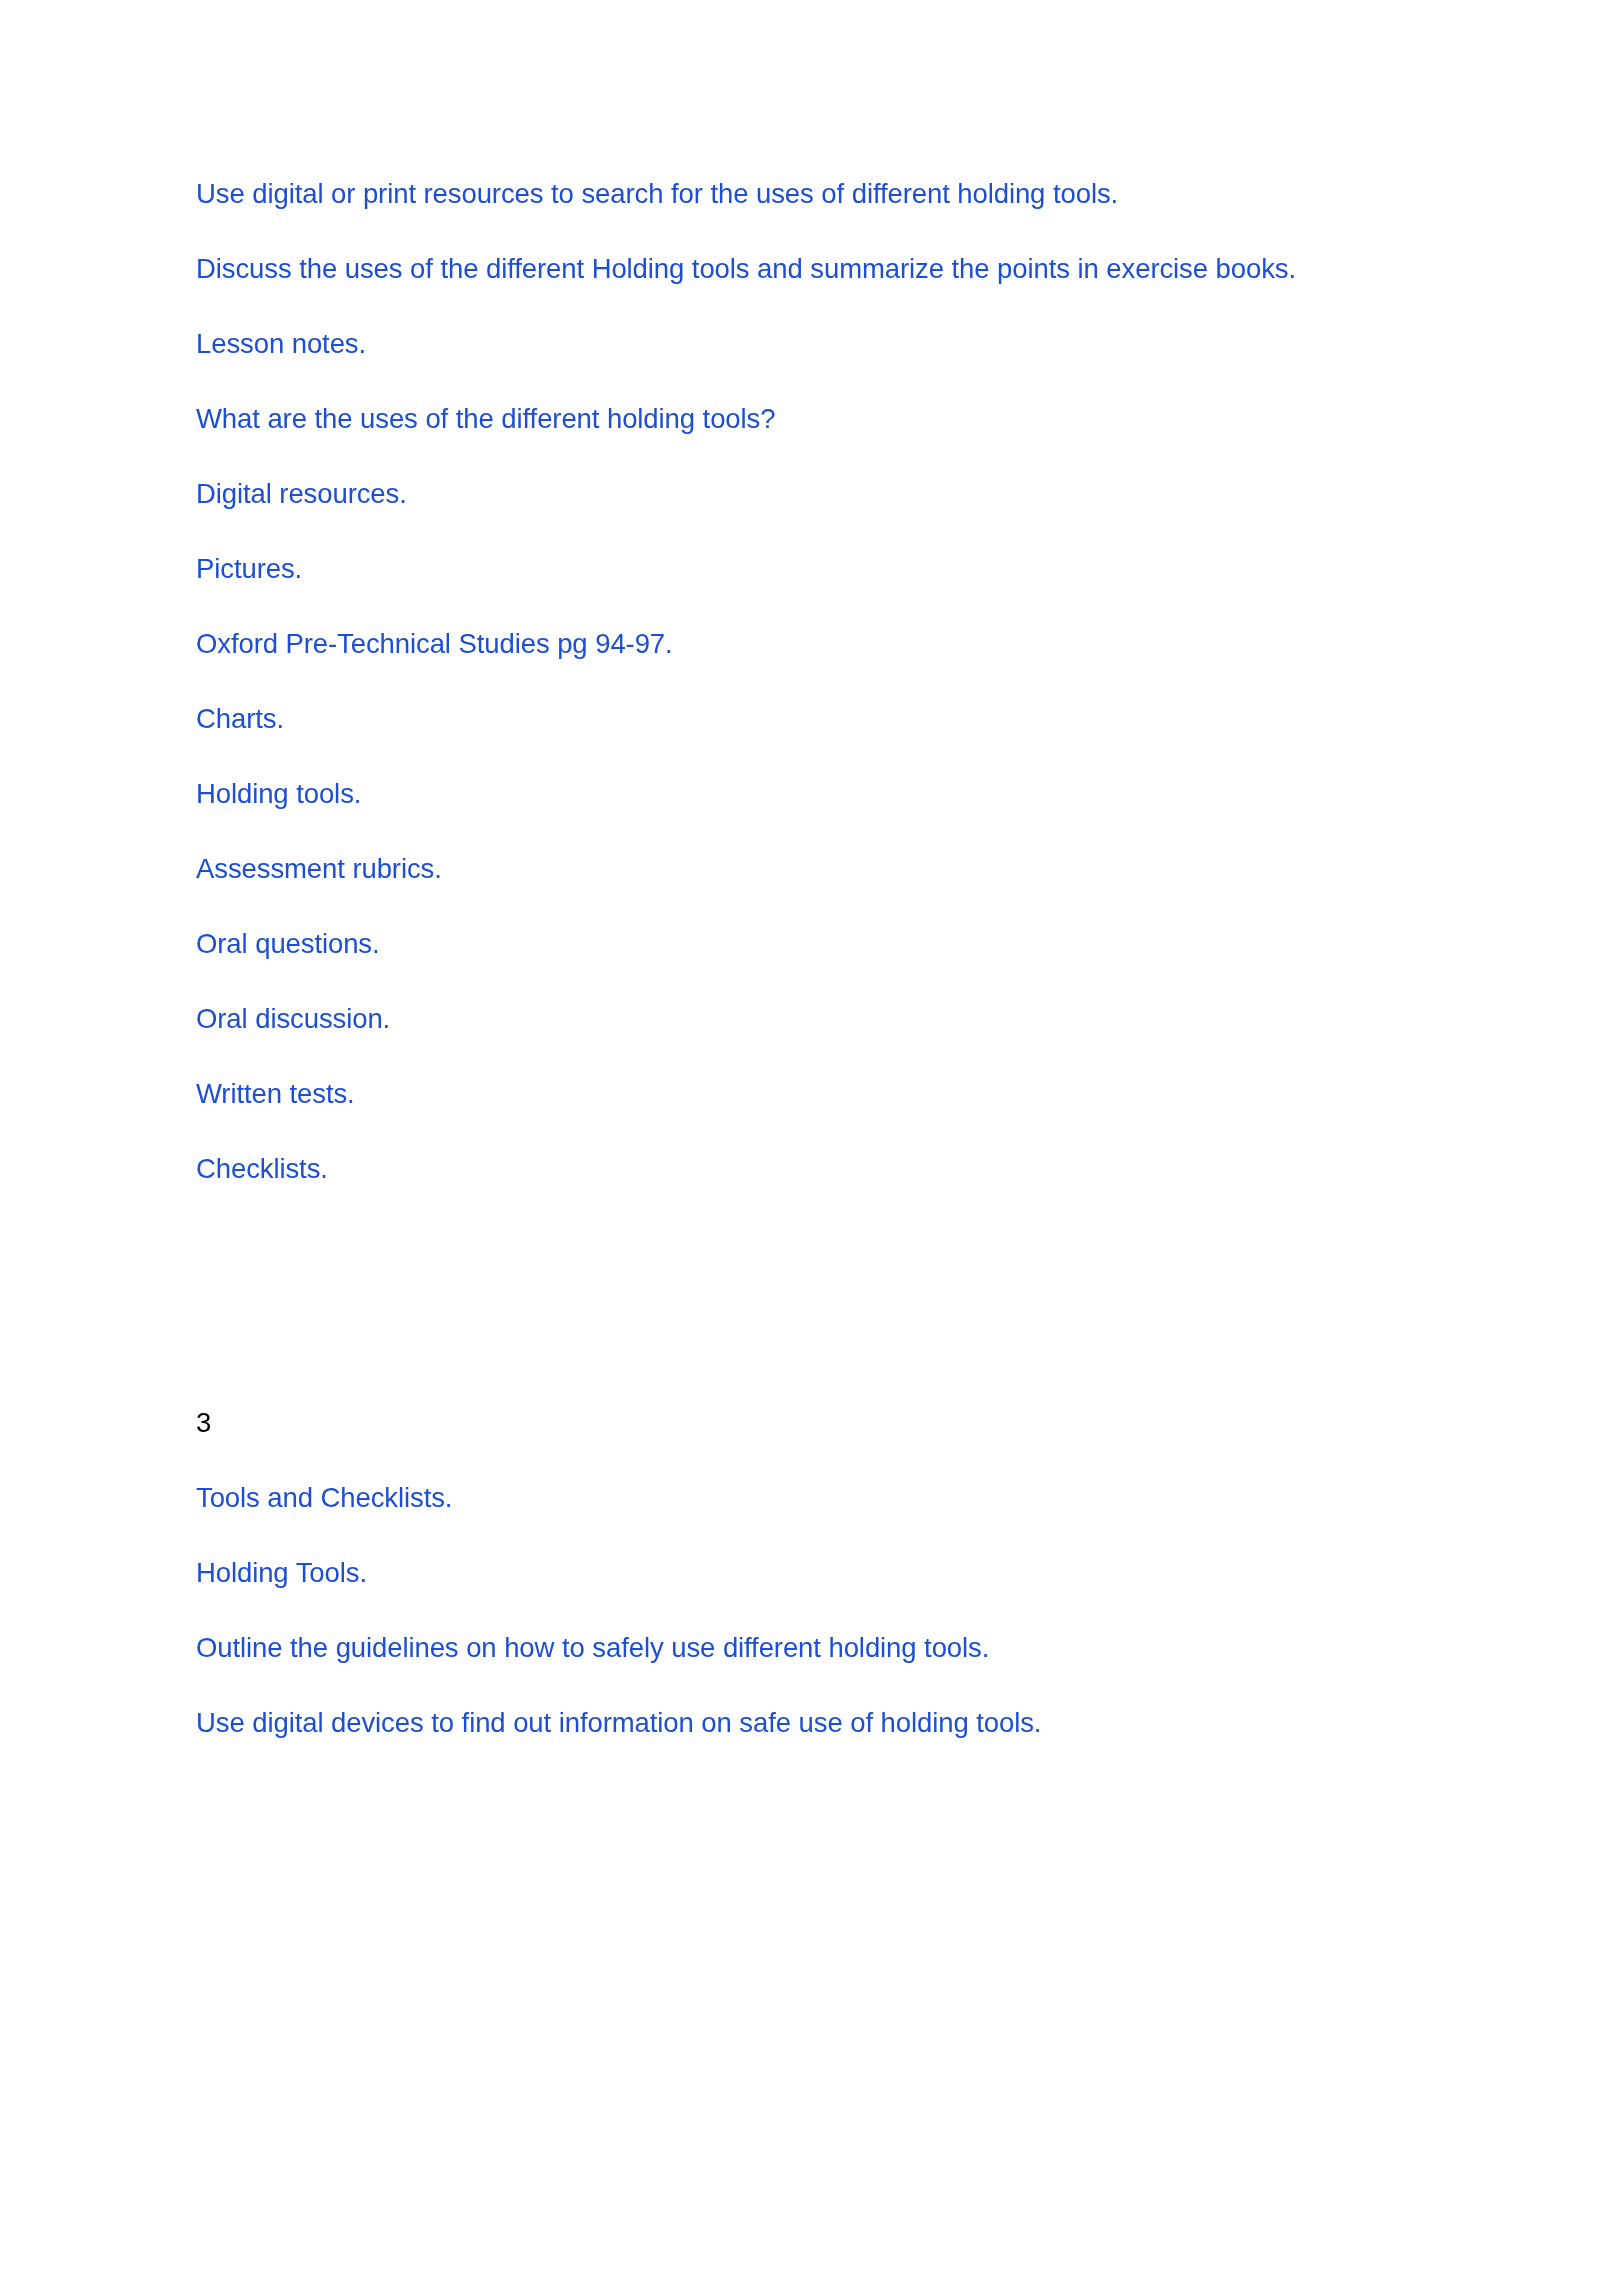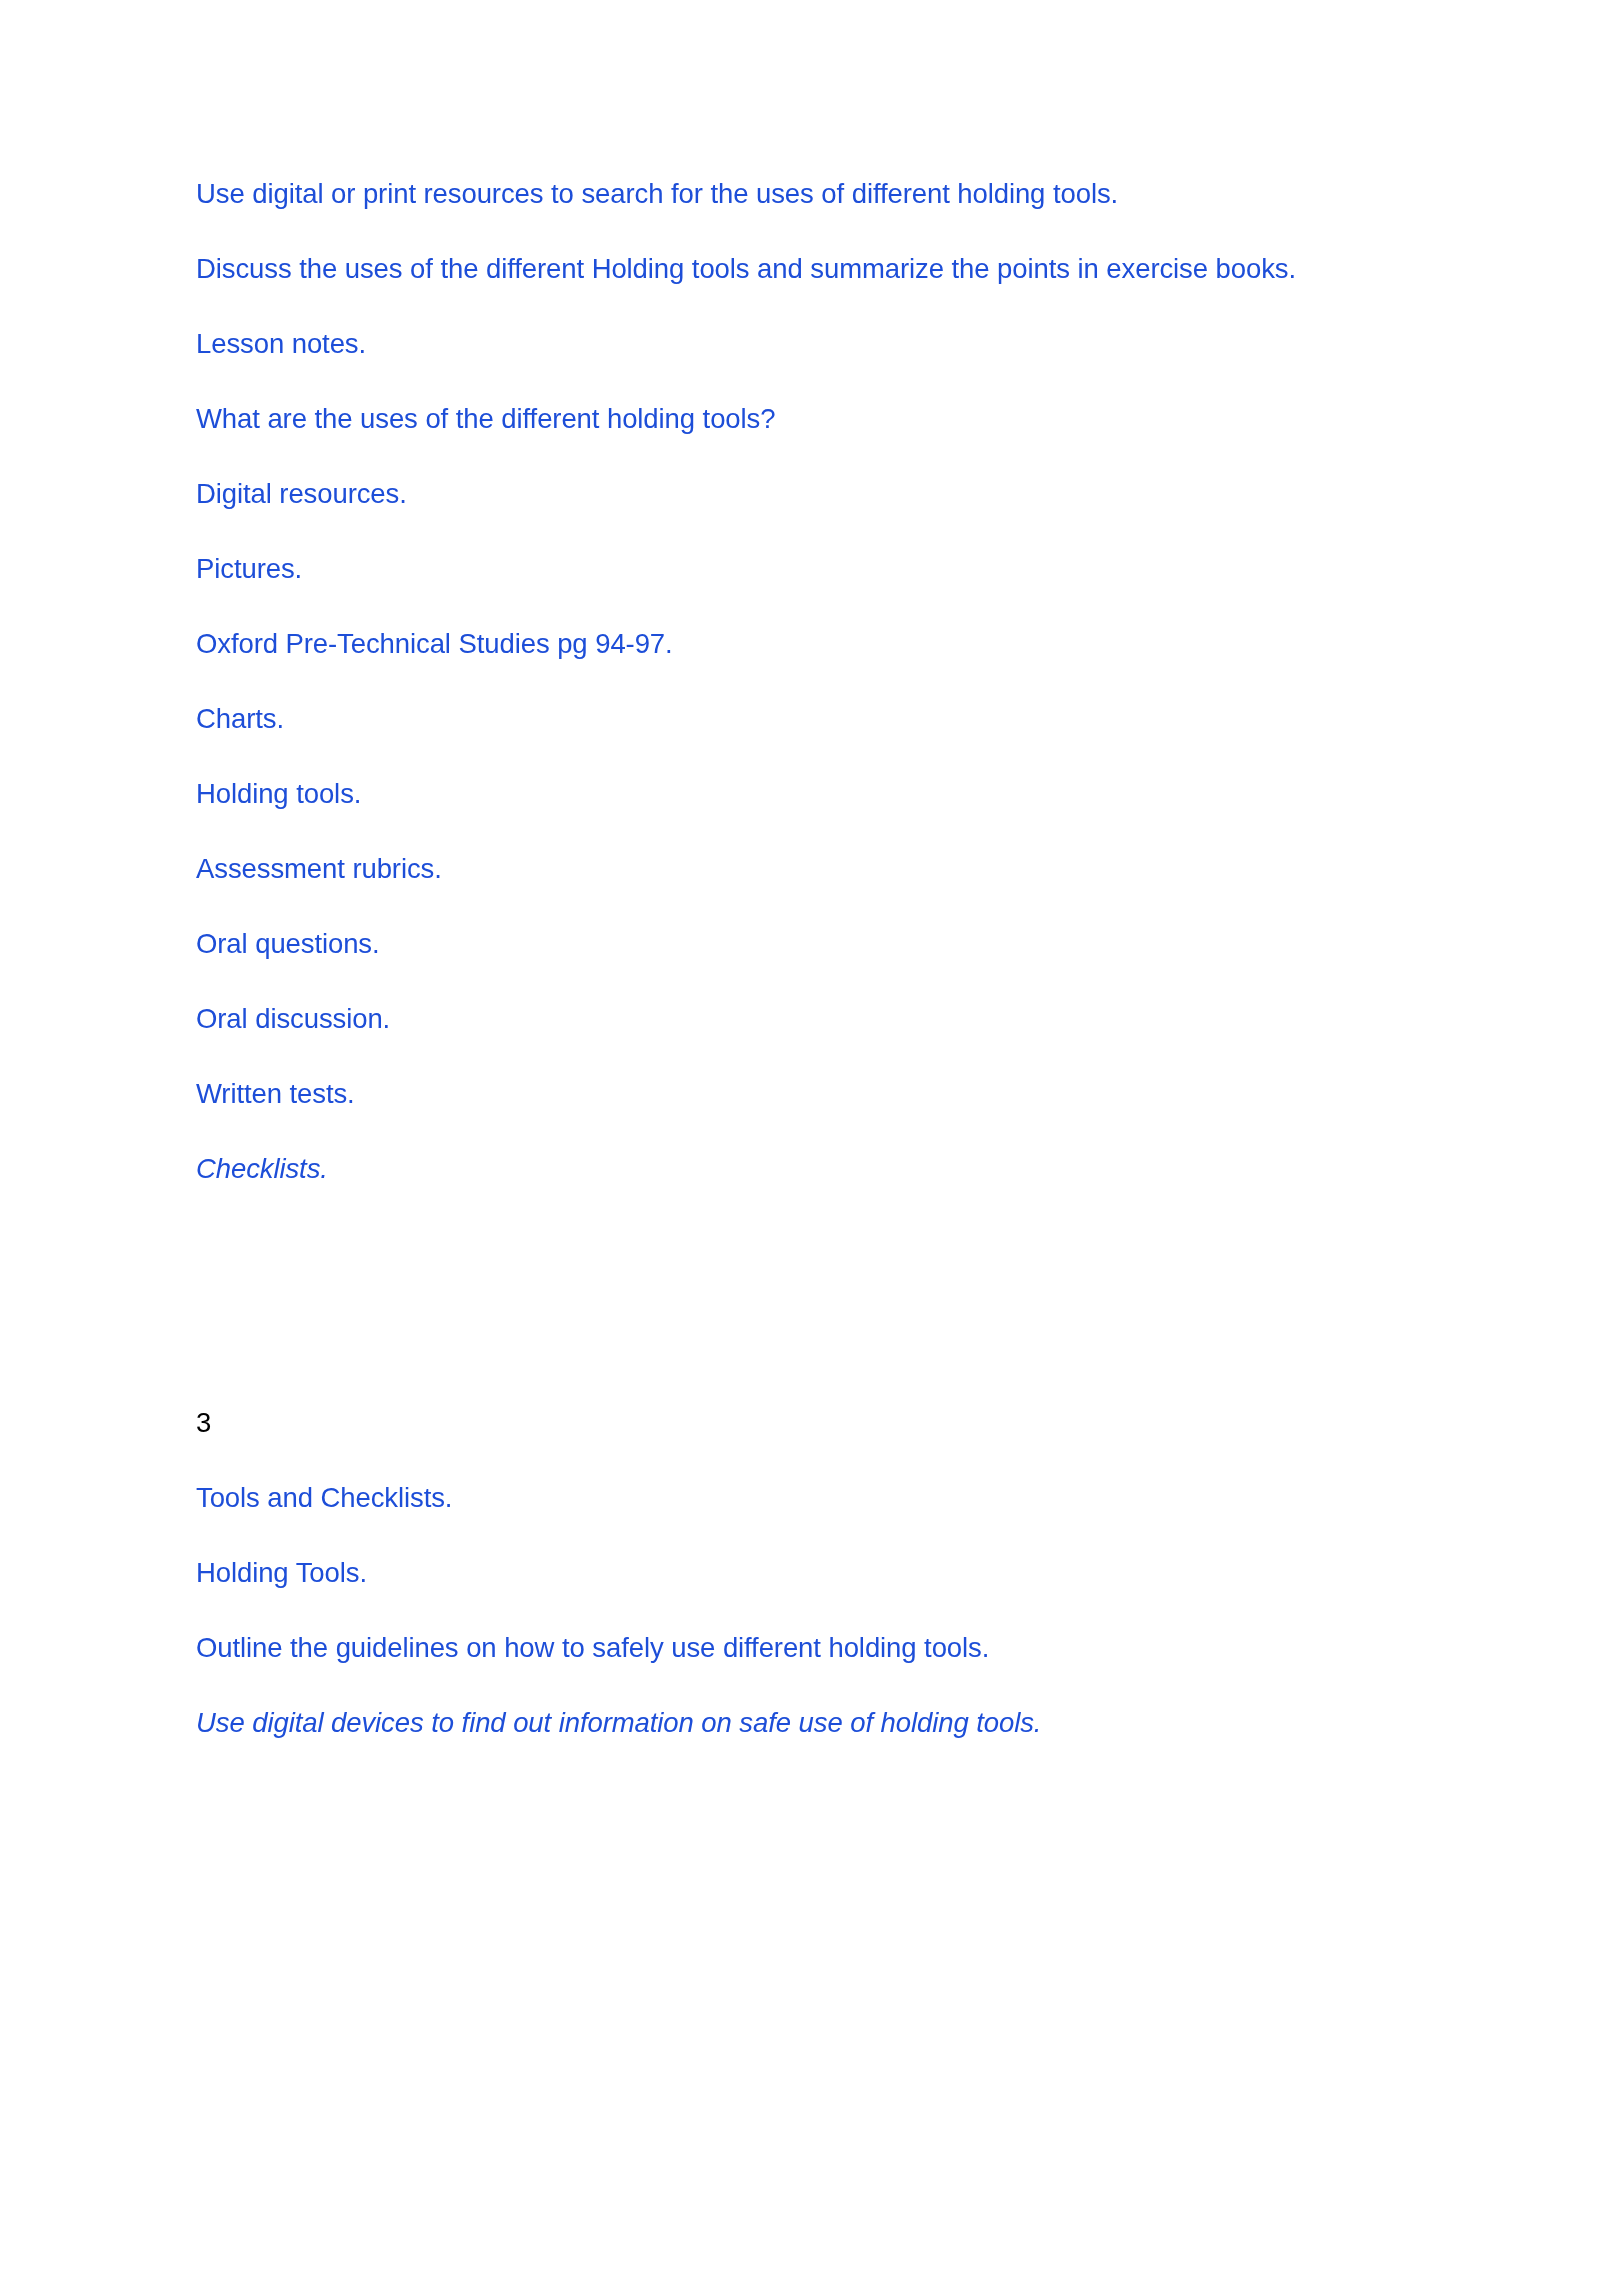--- a/index.html
+++ b/index.html
@@ -39,21 +39,20 @@
     line-height: 38px;
     letter-spacing: -0.1px;
     color: #1d4ed8;
     margin: 0 0 37px 0;
     text-align: left;
     word-spacing: 0.1px;
   }
 
   .doc-para:last-child {
     margin-bottom: 0;
-    font-style: italic;
   }
 
   
   .section-gap {
     height: 216px;
   }
 
   
   .section-number {
     font-size: 27.5px;

